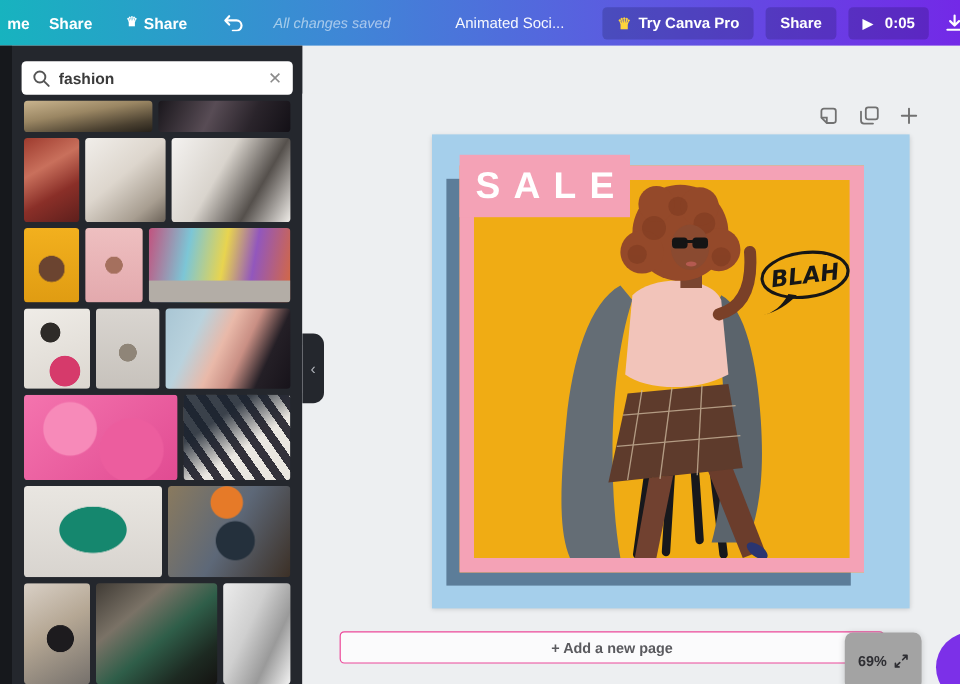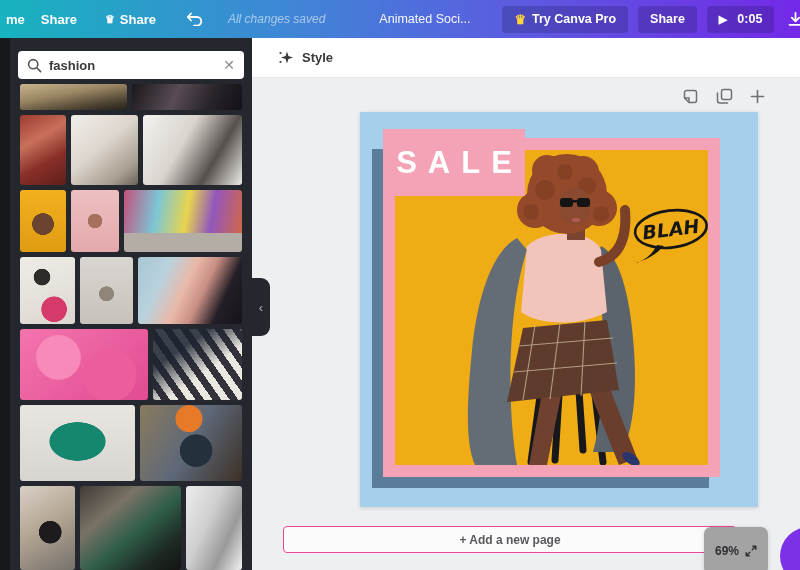--- a/index.html
+++ b/index.html
@@ -65,21 +65,21 @@
     position:absolute; left:108px; top:34px; width:398px; height:395px;
     background:var(--page-bg,#a5cfeb); box-shadow:0 1px 4px rgba(0,0,0,.15); cursor:pointer;
   }
   .slate-shadow { position:absolute; left:12px; top:37px; width:337px; height:339px; background:var(--slate,#5c7d99); }
   .photo-frame {
     position:absolute; left:23px; top:26px; width:337px; height:339px;
     border:12px solid var(--pink,#f4a2b6); background:var(--yellow,#f0ac14);
   }
   .model { position:absolute; left:0; top:0; width:100%; height:100%; }
   .sale-box {
-    position:absolute; left:23px; top:17px; width:142px; height:67px; background:var(--pink,#f4a2b6);
+    position:absolute; left:23px; top:17px; width:142px; height:52px; background:var(--pink,#f4a2b6);
     display:flex; align-items:center; justify-content:center;
   }
   .sale-text { color:#fff; font-size:31px; font-weight:700; letter-spacing:11px; padding-left:11px; }
   .blah { position:absolute; left:236px; top:56px; width:84px; height:58px; }
   .promo-box {
     position:absolute; left:172px; top:345px; width:193px; height:37px; background:var(--pink,#f4a2b6);
     color:#fff; font-size:9px; font-weight:700; letter-spacing:1.9px; line-height:1.65;
     padding:4px 8px 0 12px;
   }
 
@@ -182,28 +182,20 @@
           <div class="tile" style="width: 101px; background: linear-gradient(140deg, rgb(64, 59, 53) 0%, rgb(122, 114, 102) 30%, rgb(47, 94, 73) 55%, rgb(29, 42, 34) 80%, rgb(20, 19, 17) 100%);"></div>
           <div class="tile" style="width: 56px; background: linear-gradient(115deg, rgb(236, 236, 236) 0%, rgb(207, 207, 207) 40%, rgb(154, 154, 154) 70%, rgb(242, 242, 242) 100%);"></div>
         </div>
       </div>
   </div>
   <div class="collapse-tab">
     <span>‹</span>
   </div>
 
   <div class="canvas-area">
-    <div class="canvas-toolbar">
-      <svg class="lineicon" width="16" height="16" viewBox="0 0 16 16">
-        <path d="M9 1.5 L10.4 6.1 L15 7.5 L10.4 8.9 L9 13.5 L7.6 8.9 L3 7.5 L7.6 6.1 Z" fill="#3a3a3a"></path>
-        <circle cx="2.5" cy="3" r="1.1" fill="#3a3a3a"></circle>
-        <circle cx="2.5" cy="12" r="1.1" fill="#3a3a3a"></circle>
-      </svg>
-      <span class="style-label">Style</span>
-    </div>
 
     <div class="canvas-body">
 
       <div class="page-actions">
         <svg class="lineicon pa" width="17" height="17" viewBox="0 0 17 17">
           <path d="M2.5 4.5 a2 2 0 0 1 2-2 h8 a2 2 0 0 1 2 2 v8 a2 2 0 0 1-2 2 h-5.5 L2.5 10 Z" fill="none" stroke="#717171" stroke-width="1.5"></path>
           <path d="M7 14.5 V10 H2.5" fill="none" stroke="#717171" stroke-width="1.5"></path>
         </svg>
         <svg class="lineicon pa" width="17" height="17" viewBox="0 0 17 17">
           <rect x="5.5" y="1.5" width="10" height="10" rx="2" fill="none" stroke="#717171" stroke-width="1.5"></rect>

